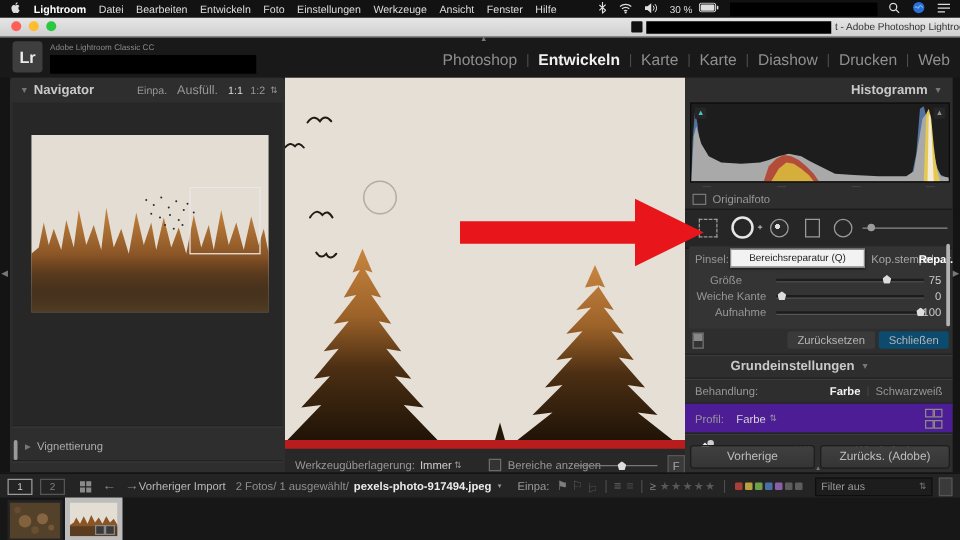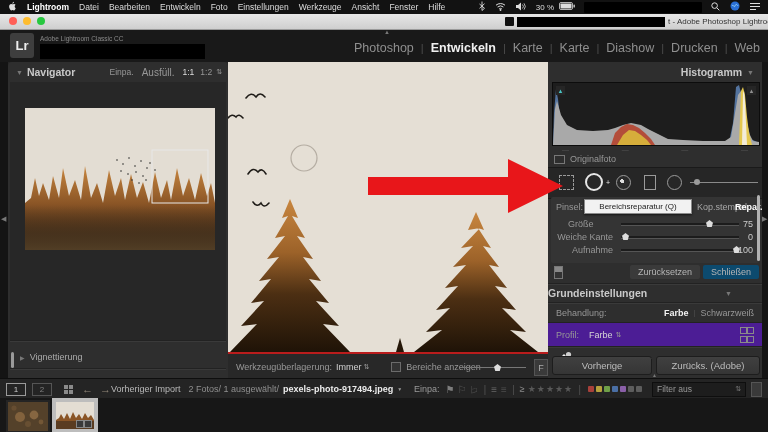--- a/index.html
+++ b/index.html
@@ -248,21 +248,21 @@
       <path d="M20 112 q5 -8 10 -2 q4 -5 8 2"></path>
       <path d="M25 140 q4 6 8 1 q3 6 8 0"></path>
     </g>
     <circle cx="76" cy="96" r="13" fill="none" stroke="#8d8378" stroke-width="1.2" opacity="0.55"></circle>
     <polygon fill="url(#fir)" points="62,137 70,156 64,154 77,176 69,174 85,197 75,195 93,219 81,217 101,241 88,239 111,264 95,262 122,290 2,290 29,262 13,264 36,239 23,241 43,217 31,219 51,195 39,197 57,174 47,176 60,154 54,156"></polygon>
     <polygon fill="url(#fir)" points="248,150 256,168 250,166 263,186 255,184 271,205 261,203 279,226 267,224 288,248 274,246 298,270 282,268 310,290 186,290 214,268 198,270 222,246 208,248 230,224 217,226 238,203 225,205 245,184 233,186 252,166 240,168"></polygon>
     <polygon fill="#241708" points="168,290 172,276 176,290"></polygon>
   </svg>
 </div>
 
-<div class="r flex" style="left:228px;top:352px;width:320px;height:26px;background:#282828;border-top:2px solid #b91c1c">
+<div class="r flex" style="left:228px;top:352px;width:320px;height:26px;background:#282828;border-top:7px solid #b91c1c">
   <span class="lbl" style="padding-left:8px">Werkzeugüberlagerung:</span>
   <span class="val" style="padding-left:4px;color:#d0d0d0">Immer</span>
   <span class="lbl" style="font-size:7px;padding-left:2px">⇅</span>
   <span style="display:inline-block;width:8px;height:8px;border:1px solid #6b6b6b;background:#333;margin-left:22px"></span>
   <span class="lbl" style="padding-left:5px">Bereiche anzeigen</span>
   <span class="r" style="left:232px;top:13px;width:66px;height:1px;background:#777">
     <span class="knob" style="left:34px"></span>
   </span>
   <span class="r" style="left:306px;top:5px;width:12px;height:15px;background:#3a3a3a;border:1px solid #555;color:#aaa;font-size:9px;display:flex;align-items:center;justify-content:center">
     <span>F</span>
@@ -342,21 +342,21 @@
   </div>
 
   <div class="r flex" style="left:3px;top:202px;width:208px;height:16px">
     <span style="display:inline-block;width:7px;height:11px;border:1px solid #777;background:linear-gradient(#888 50%,#333 50%);margin-left:3px"></span>
     <span style="flex:1"></span>
     <span class="lbl" style="color:#b5b5b5;padding:2px 8px;background:#3a3a3a;border-radius:2px">Zurücksetzen</span>
     <span class="lbl" style="color:#b5b5b5;padding:2px 8px;background:#0c4a6e;border-radius:2px;margin-left:3px">Schließen</span>
   </div>
 
   <div class="r divh" style="left:0;top:221px;width:214px"></div>
-  <div class="r flex" style="left:0;top:222px;width:192px;height:18px;justify-content:space-between">
+  <div class="r flex" style="left:0;top:222px;width:192px;height:18px;justify-content:center">
     <span class="phead">Grundeinstellungen</span>
     <span class="edgearrow" style="padding:0 8px 0 5px">▼</span>
   </div>
   <div class="r divh" style="left:0;top:240px;width:214px"></div>
 
   <div class="r flex" style="left:0;top:241px;width:214px;height:19px">
     <span class="lbl" style="padding-left:8px">Behandlung:</span>
     <span style="flex:1"></span>
     <span class="val" style="color:#f2f2f2;font-weight:bold">Farbe</span>
     <span class="modsep" style="padding:0 5px;font-size:8px">|</span>

